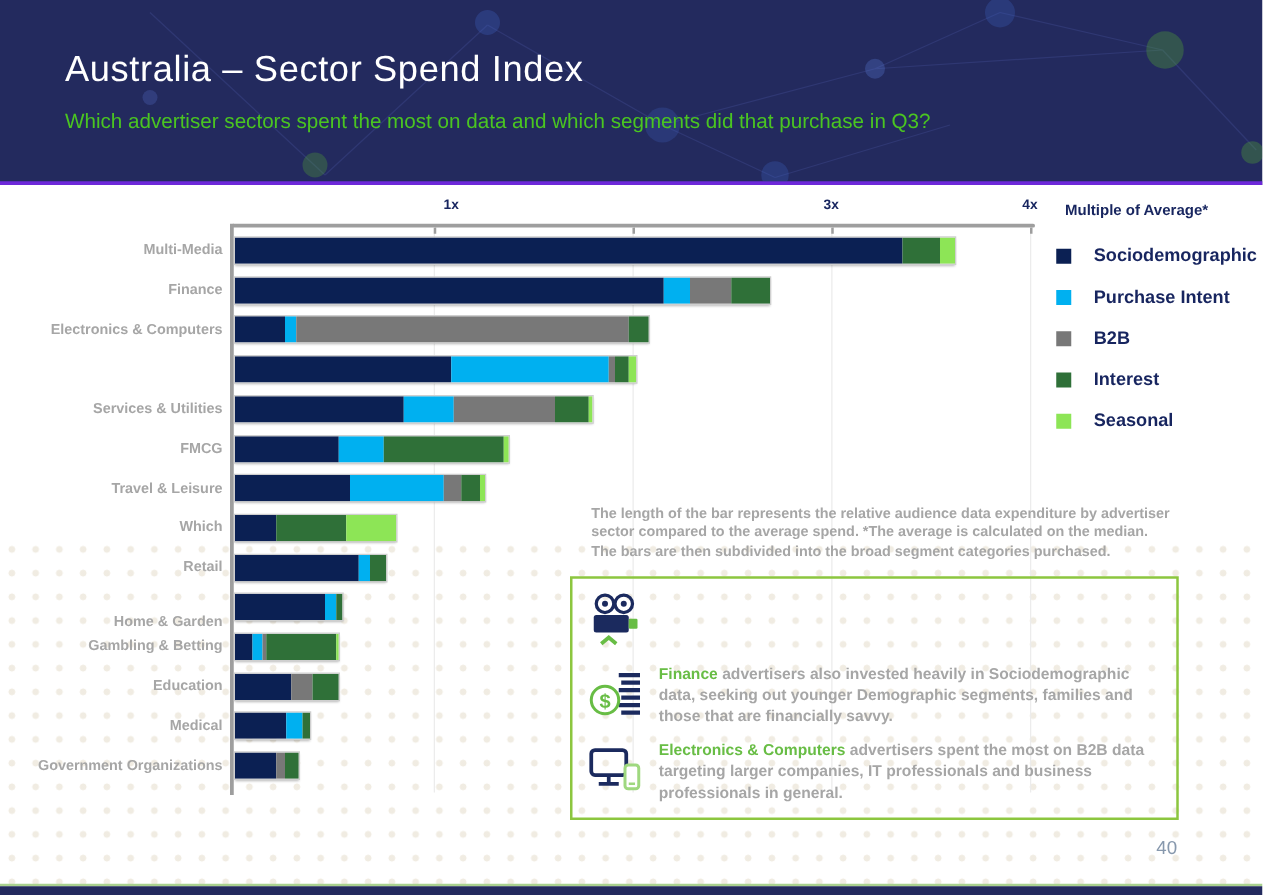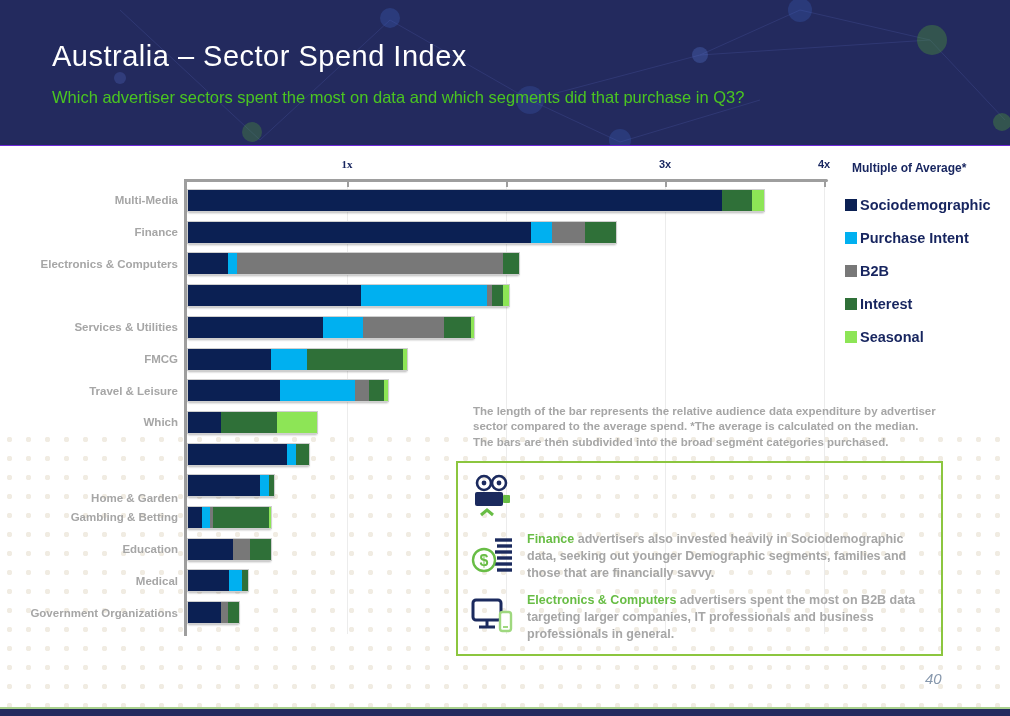--- a/index.html
+++ b/index.html
@@ -2,21 +2,21 @@
 <html><head>
 <meta charset="utf-8">
 <style>
   html,body{margin:0;padding:0;}
   body{
     width:1010px;height:716px;position:relative;overflow:hidden;
     background:#ffffff;font-family:"Liberation Sans",sans-serif;
   }
   
   .slide-header{position:absolute;left:0;top:0;width:1010px;height:145px;
-    background:#232a5e;border-bottom:1px solid #6d28d9;z-index:2;}
+    background:#232a5e;border-bottom:3px solid #6d28d9;z-index:2;}
   .slide-header svg{position:absolute;left:0;top:0;}
   .page-title{position:absolute;left:52px;top:40px;color:#ffffff;
     font-size:29px;font-weight:500;letter-spacing:.5px;z-index:3;}
   .page-subtitle{position:absolute;left:52px;top:88px;color:#4ac521;
     font-size:16.5px;font-weight:400;z-index:3;}
   
   .dots-layer{position:absolute;left:0;top:430px;width:1010px;height:278px;z-index:0;
     background-image:radial-gradient(circle,rgba(226,217,198,.5) 2.5px,transparent 3px);
     background-size:19px 19px;}
   
@@ -30,35 +30,35 @@
   .gridline{position:absolute;top:32px;height:452px;width:1px;background:#ececec;}
   .axis-title{position:absolute;left:852px;top:11px;font-size:12px;font-weight:bold;color:#17255f;}
   .cat-label{position:absolute;left:8px;width:170px;display:flex;align-items:center;
     justify-content:flex-end;text-align:right;font-size:11.5px;font-weight:bold;
     color:#a6a6a6;line-height:1.05;}
   .bar{position:absolute;display:flex;box-shadow:0 1.5px 2px rgba(0,0,0,.28);
     outline:1px solid #cfcfcf;}
   .bar-seg{height:100%;}
   
   .legend{position:absolute;left:845px;top:196px;z-index:1;}
-  .legend-item{display:flex;align-items:center;gap:3px;height:18px;margin-bottom:15px;text-align:right;}
+  .legend-item{display:flex;align-items:center;gap:18px;height:18px;margin-bottom:15px;text-align:right;}
   .legend-swatch{width:12px;height:12px;flex:0 0 12px;}
   .legend-label{font-size:14.5px;font-weight:600;color:#17255f;white-space:nowrap;}
   
   .note{position:absolute;left:473px;top:404px;width:463px;z-index:1;
     font-size:11.5px;font-weight:bold;color:#a6a6a6;line-height:1.33;}
   .callout-box{position:absolute;left:456px;top:461px;width:487px;height:195px;z-index:1;
     border:2px solid #8cc63f;box-sizing:border-box;display:flex;flex-direction:column;
     justify-content:space-around;padding:6px 10px 6px 12px;background:transparent;}
   .callout-row{display:flex;align-items:center;gap:13px;}
   .callout-icon{flex:0 0 44px;display:flex;justify-content:center;}
   .callout-text{font-size:12.5px;font-weight:bold;color:#a6a6a6;line-height:1.35;}
   .callout-text .kw{color:#68bd45;}
   
-  .page-number{position:absolute;left:925px;top:670px;font-size:15px;color:#8798ad;z-index:1;font-style:italic;}
+  .page-number{position:absolute;left:925px;top:670px;font-size:15px;color:#8798ad;z-index:1;}
   .footer-green{position:absolute;left:0;bottom:7px;width:1010px;height:2px;background:#a9d18e;z-index:2;}
   .footer-navy{position:absolute;left:0;bottom:0;width:1010px;height:7px;background:#232a5e;z-index:2;}
 </style>
 </head>
 <body>
 
 <div class="slide-header">
   <svg width="1010" height="145">
     <g stroke="#46519a" stroke-width="1" opacity="0.35">
       <line x1="260" y1="140" x2="390" y2="20"></line>
@@ -89,21 +89,21 @@
 </div>
 
 <div class="dots-layer"></div>
 
 <div class="chart" id="chart">
   <div class="axis-title">Multiple of Average*</div>
   <div class="axis-top"></div>
   <div class="axis-left"></div>
 <div class="gridline" style="left: 347px;"></div>
     <div class="tick-mark" style="left: 347px;"></div>
-    <div class="tick-label" style="left: 347px; font-family: Liberation Serif, serif;">1x</div>
+    <div class="tick-label" style="left: 361px;">1x</div>
     <div class="gridline" style="left: 506px;"></div>
     <div class="tick-mark" style="left: 506px;"></div>
     <div class="tick-label" style="left: 506px; margin-top: 32px;">2x</div>
     <div class="gridline" style="left: 665px;"></div>
     <div class="tick-mark" style="left: 665px;"></div>
     <div class="tick-label" style="left: 665px;">3x</div>
     <div class="gridline" style="left: 824px;"></div>
     <div class="tick-mark" style="left: 824px;"></div>
     <div class="tick-label" style="left: 824px;">4x</div>
     <div class="cat-label" style="top: 40px; height: 21px;">Multi-Media</div>
@@ -155,20 +155,21 @@
       <div class="bar-seg" style="width: 14.31px; background: rgb(120, 120, 120);"></div>
       <div class="bar-seg" style="width: 14.31px; background: rgb(47, 112, 56);"></div>
       <div class="bar-seg" style="width: 4.77px; background: rgb(141, 229, 86);"></div>
     </div>
     <div class="cat-label" style="top: 261.9px; height: 21px;">Which</div>
     <div class="bar" style="left: 188px; top: 261.9px; height: 21px;">
       <div class="bar-seg" style="width: 33.39px; background: rgb(11, 32, 83);"></div>
       <div class="bar-seg" style="width: 55.65px; background: rgb(47, 112, 56);"></div>
       <div class="bar-seg" style="width: 39.75px; background: rgb(141, 229, 86);"></div>
     </div>
+    <div class="cat-label" style="top: 293.6px; height: 21px;">Retail</div>
     <div class="bar" style="left: 188px; top: 293.6px; height: 21px;">
       <div class="bar-seg" style="width: 98.58px; background: rgb(11, 32, 83);"></div>
       <div class="bar-seg" style="width: 9.54px; background: rgb(0, 176, 240);"></div>
       <div class="bar-seg" style="width: 12.72px; background: rgb(47, 112, 56);"></div>
     </div>
     <div class="cat-label" style="top: 338px; height: 21px;">Home &amp; Garden</div>
     <div class="bar" style="left: 188px; top: 325.3px; height: 21px;">
       <div class="bar-seg" style="width: 71.55px; background: rgb(11, 32, 83);"></div>
       <div class="bar-seg" style="width: 9.54px; background: rgb(0, 176, 240);"></div>
       <div class="bar-seg" style="width: 4.77px; background: rgb(47, 112, 56);"></div>

